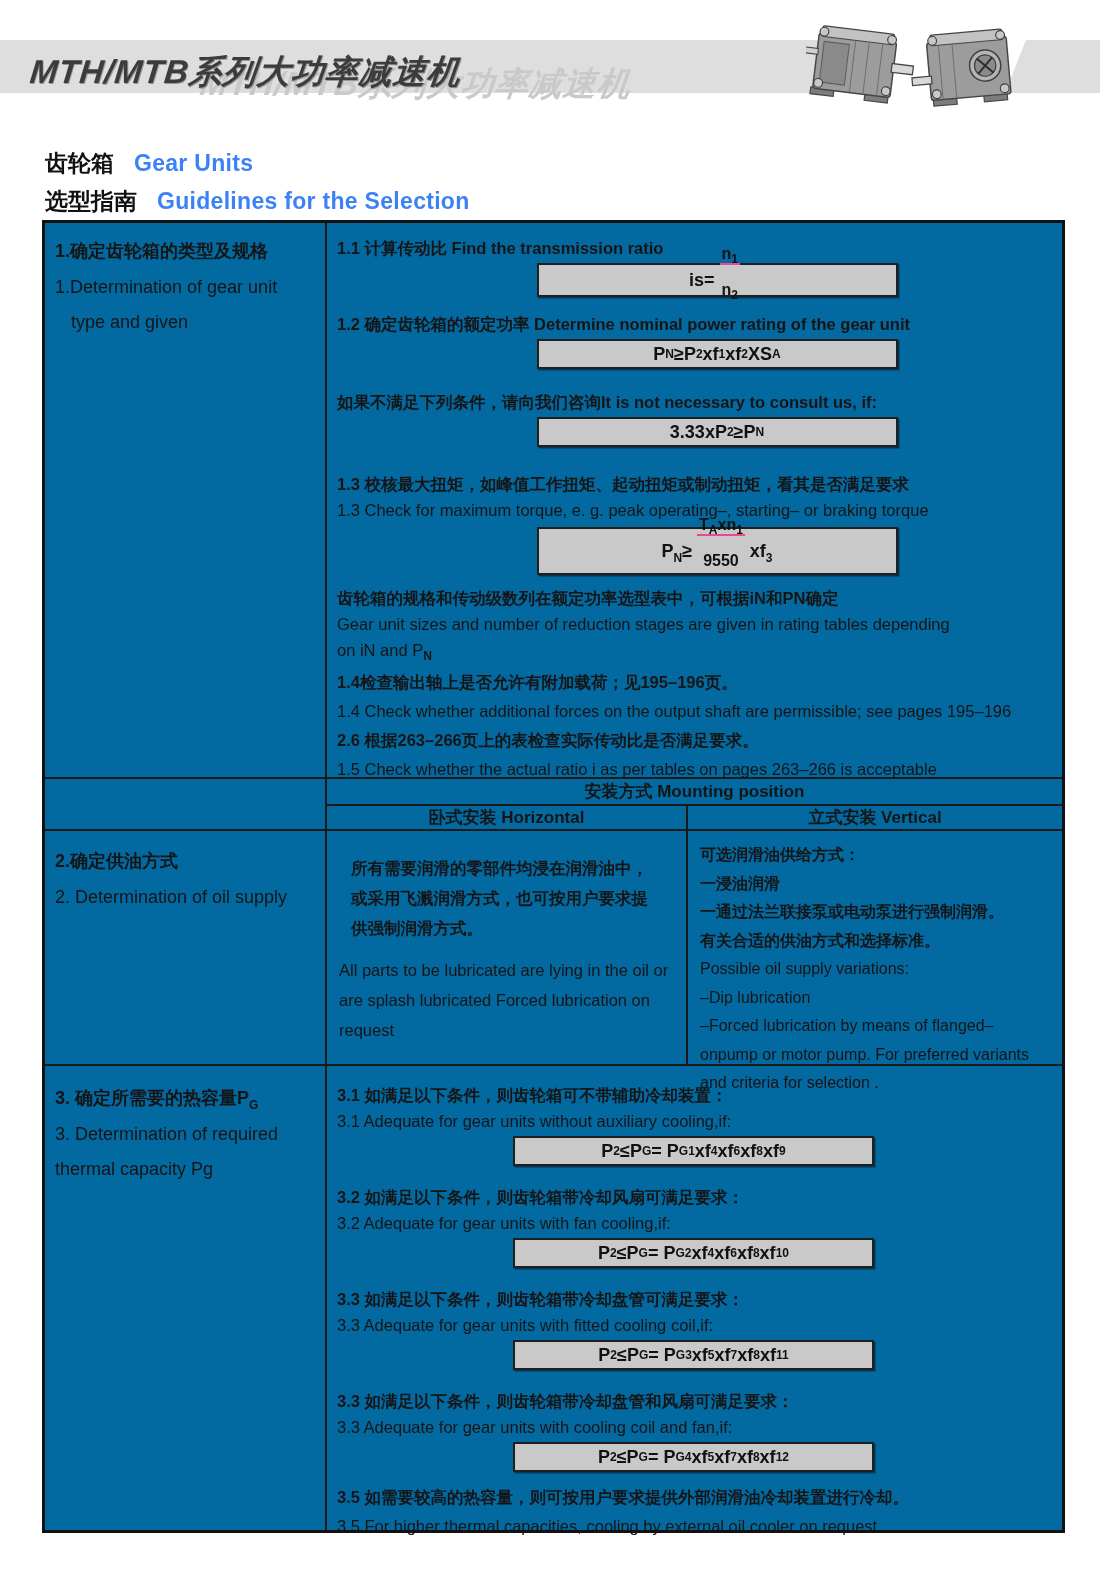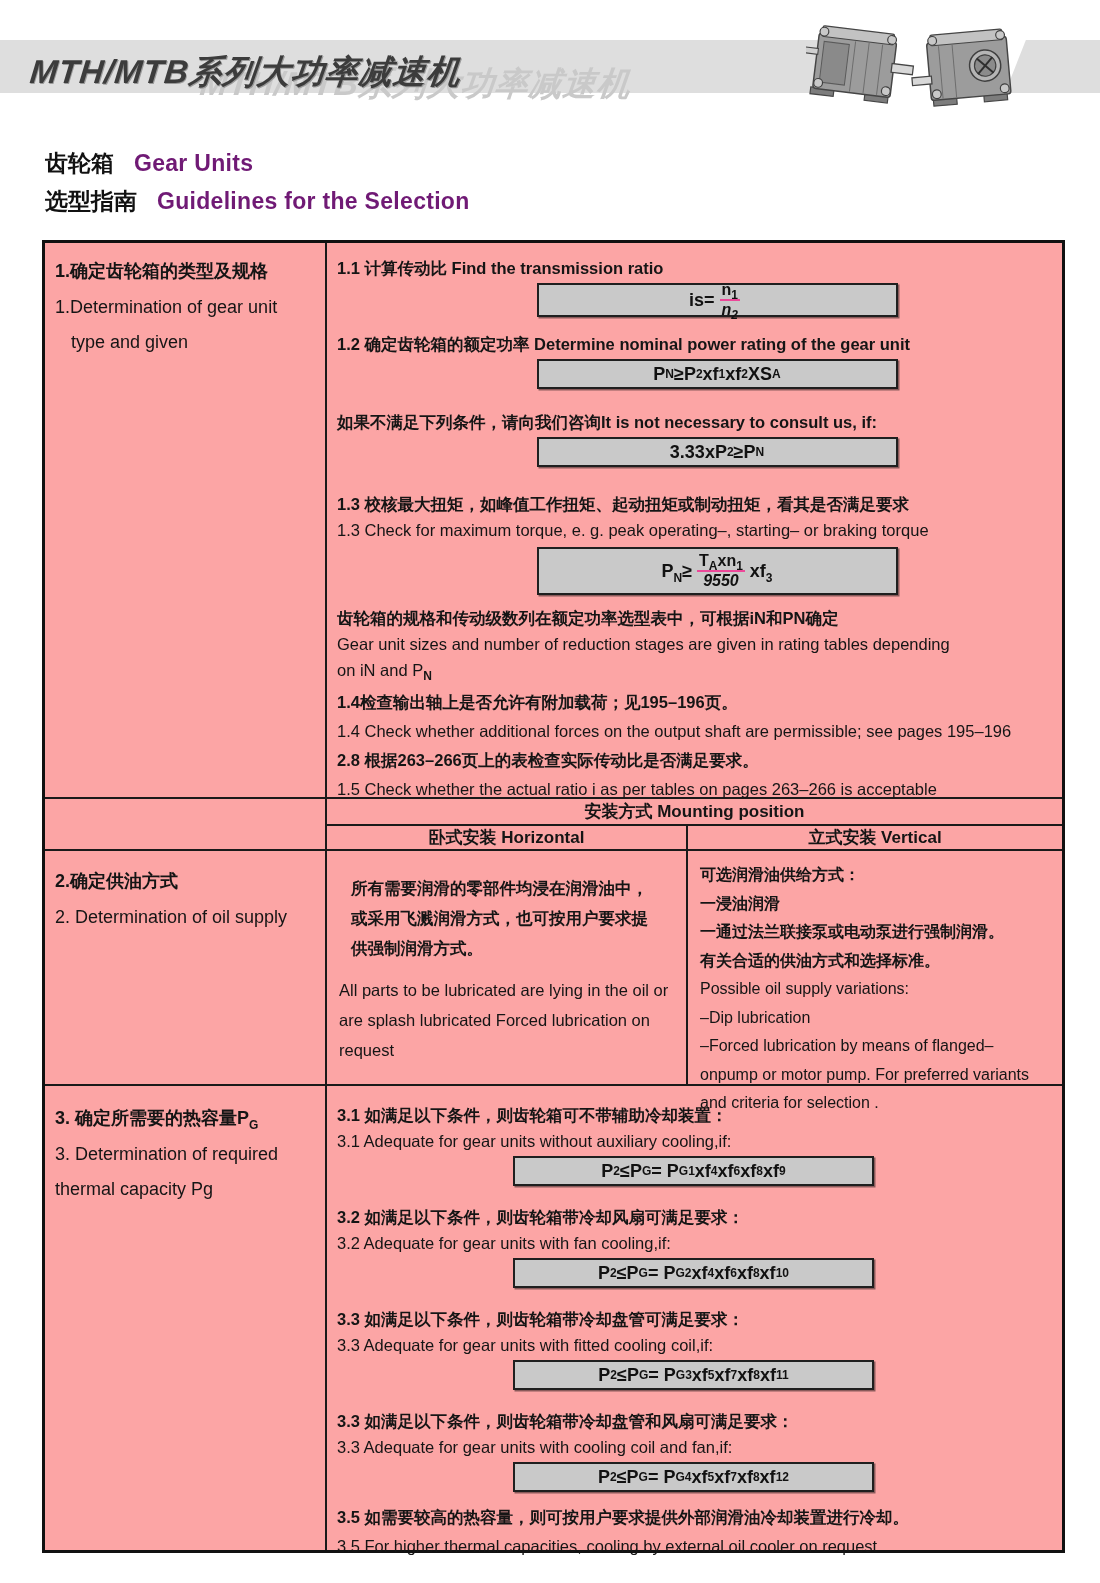--- a/index.html
+++ b/index.html
@@ -25,27 +25,27 @@
   .banner-title{
     position:absolute;left:30px;top:50px;z-index:3;
     font-size:33px;font-weight:bold;font-style:italic;color:#3c3c3c;
     transform:skewX(-6deg);white-space:nowrap;letter-spacing:1px;
     text-shadow:1px 1px 0 #9a9a9a;
   }
   .gear-images{position:absolute;left:806px;top:12px;width:224px;height:98px;z-index:4;}
   
   .title-row{position:absolute;left:45px;display:flex;align-items:baseline;gap:20px;}
   .title-zh{font-size:23px;font-weight:bold;color:#111;}
-  .title-en{font-size:23px;font-weight:bold;color:#701a75;letter-spacing:.3px;}
+  .title-en{font-size:23px;font-weight:bold;color:#3b82f6;letter-spacing:.3px;}
   #title1{top:148px;}
   #title2{top:186px;}
   
   .sel-table{
-    position:absolute;left:42px;top:240px;width:1017px;height:1307px;
-    border:3px solid #111;background:#fca5a5;
+    position:absolute;left:42px;top:220px;width:1017px;height:1307px;
+    border:3px solid #111;background:#0369a1;
   }
   .tline{position:absolute;background:#1a1a1a;}
   .cell{position:absolute;box-sizing:border-box;}
   .label-zh{font-size:18px;font-weight:bold;margin:0 0 14px 0;}
   .label-en{font-size:18px;font-weight:normal;margin:0 0 14px 0;}
   .indent{padding-left:16px;}
   p.ln{margin:0;line-height:26px;font-size:16.5px;}
   p.zh{font-weight:bold;}
   p.en{font-weight:normal;}
   p.mix{font-weight:bold;}
@@ -54,21 +54,21 @@
     width:357px;margin:2px auto 0 auto;height:26px;background:#c9c9c9;
     border:2px solid #1f1f1f;box-shadow:1.5px 1.5px 0 rgba(0,0,0,.45);
     display:flex;align-items:center;justify-content:center;
     font-size:18px;font-weight:bold;color:#111;
   }
   .fbox.tall{height:44px;}
   sub{font-size:12px;line-height:0;font-weight:bold;}
   .frac{display:inline-flex;flex-direction:column;align-items:center;vertical-align:middle;
         line-height:1.1;font-size:16px;margin:0 5px;}
   .frac .num{border-bottom:2px solid #ec4899;padding:0 2px;}
-  .frac .den{padding:0 2px;font-style:italic;}
+  .frac .den{padding:16px 2px;}
   
   .mount-head{display:flex;align-items:center;justify-content:center;
               font-size:17px;font-weight:bold;}
   
   .oil-zh{font-size:16.5px;font-weight:bold;line-height:30px;margin:12px;}
   .oil-en{font-size:16.5px;font-weight:normal;line-height:30px;margin:0;}
   .vlist p{margin:0;line-height:28.5px;font-size:16px;}
 </style>
 </head>
 <body>
@@ -161,21 +161,21 @@
         <span class="num">T<sub>A</sub>xn<sub>1</sub></span>
         <span class="den">9550</span>
       </span>
       <span>xf<sub>3</sub></span>
     </div>
     <p class="ln zh">齿轮箱的规格和传动级数列在额定功率选型表中，可根据iN和PN确定</p>
     <p class="ln en">Gear unit sizes and number of reduction stages are given in rating tables depending</p>
     <p class="ln en" style="margin-bottom:6px;">on iN and P<sub>N</sub></p>
     <p class="ln zh" style="margin-bottom:3px;">1.4检查输出轴上是否允许有附加载荷；见195–196页。</p>
     <p class="ln en" style="margin-bottom:3px;">1.4 Check whether additional forces on the output shaft are permissible; see pages 195–196</p>
-    <p class="ln zh" style="margin-bottom:3px;">2.8 根据263–266页上的表检查实际传动比是否满足要求。</p>
+    <p class="ln zh" style="margin-bottom:3px;">2.6 根据263–266页上的表检查实际传动比是否满足要求。</p>
     <p class="ln en">1.5 Check whether the actual ratio i as per tables on pages 263–266 is acceptable</p>
   </div>
 
   <div class="cell" style="left:0;top:556px;width:280px;height:50px;"></div>
   <div class="cell mount-head" style="left:282px;top:556px;width:735px;height:25px;">安装方式 Mounting position</div>
   <div class="cell mount-head" style="left:282px;top:583px;width:359px;height:23px;">卧式安装 Horizontal</div>
   <div class="cell mount-head" style="left:643px;top:583px;width:374px;height:23px;">立式安装 Vertical</div>
 
   <div class="cell" style="left:0;top:608px;width:280px;height:233px;padding:18px 10px;">
     <p class="label-zh">2.确定供油方式</p>

